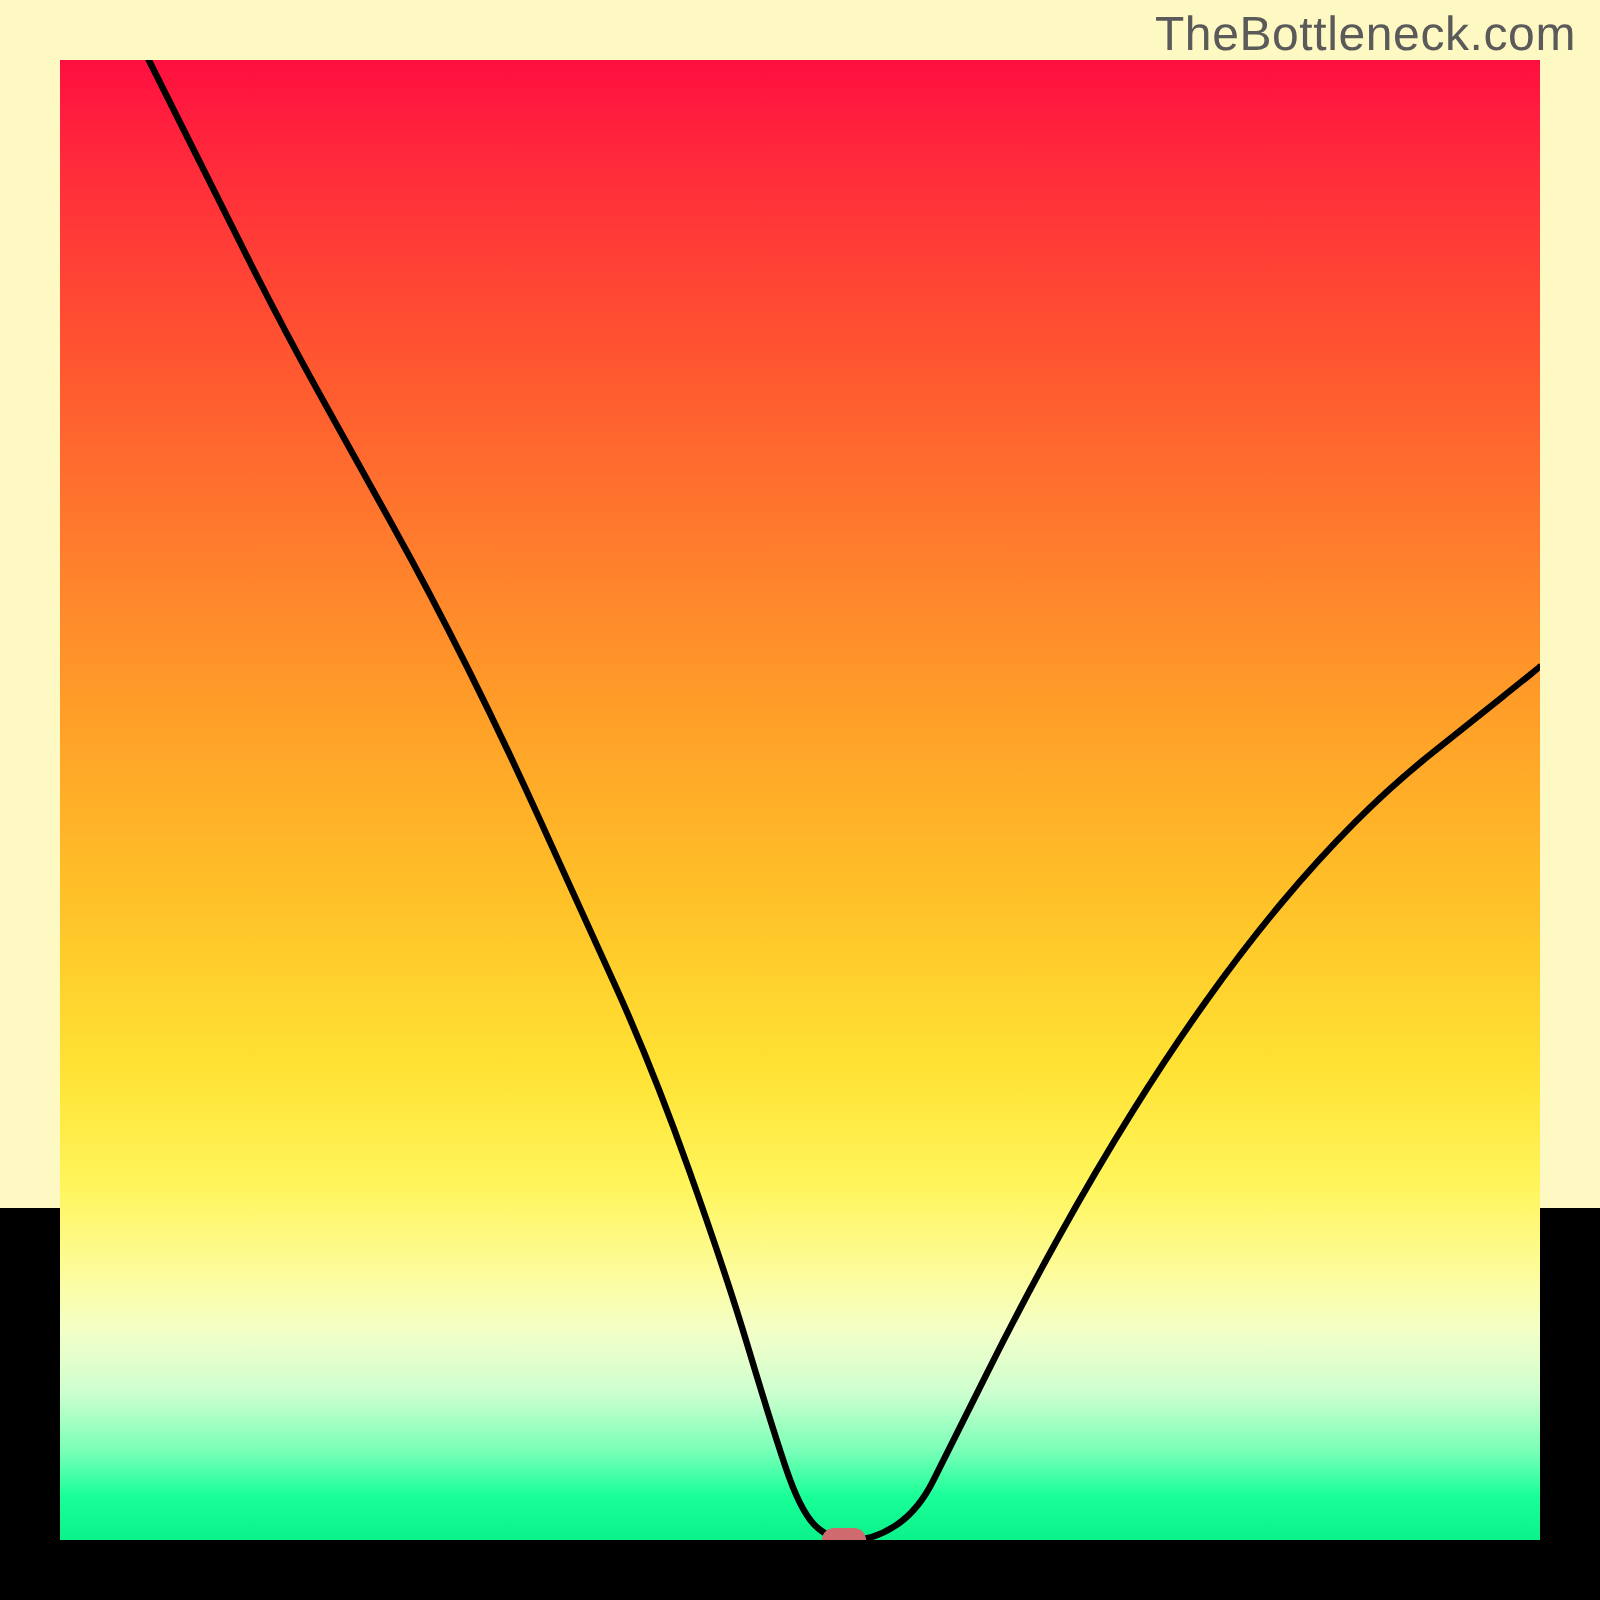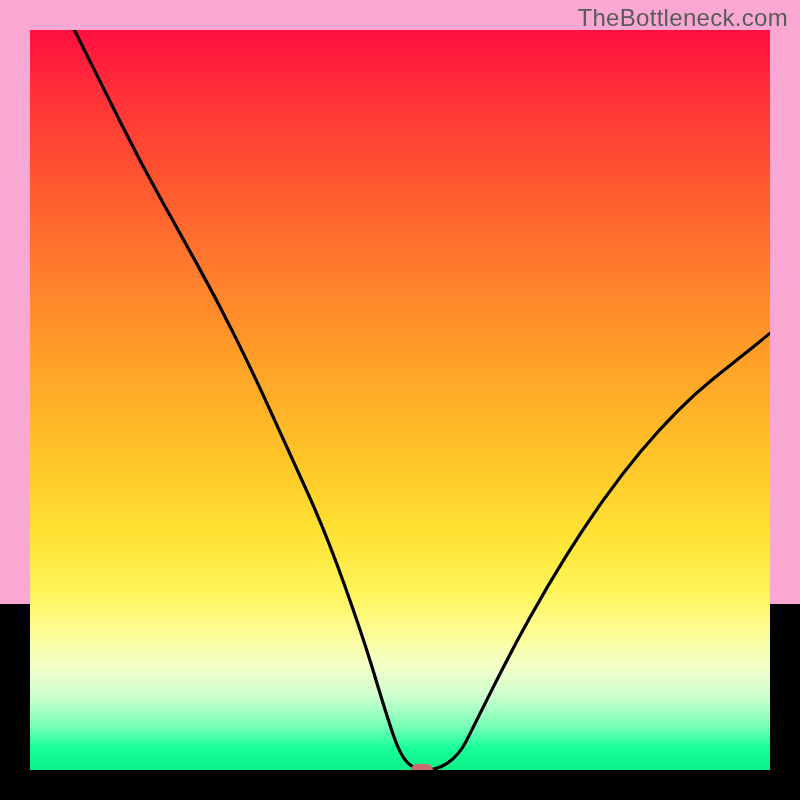--- a/index.html
+++ b/index.html
@@ -8,21 +8,21 @@
     width: 800px;
     height: 800px;
     background: #000;
     font-family: Arial, Helvetica, sans-serif;
     overflow: hidden;
   }
   .frame {
     position: relative;
     width: 800px;
     height: 604px;
-    background: #f9a8d4;
+    background: #fef9c3;
   }
   .watermark {
     position: absolute;
     top: 4px;
     right: 12px;
     color: #5a5a5a;
     font-size: 24px;
     font-weight: 500;
     letter-spacing: 0.3px;
     z-index: 5;

